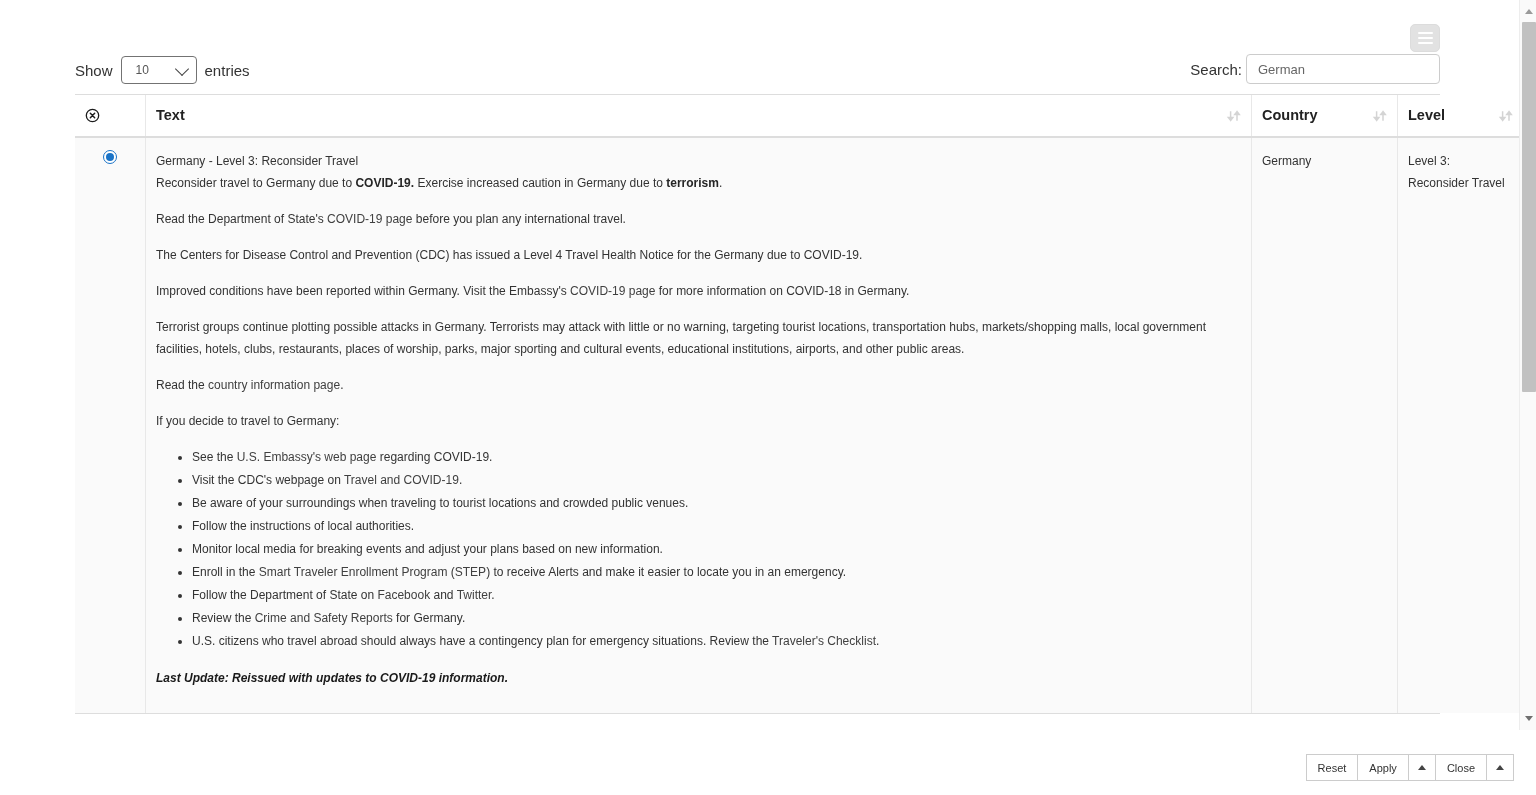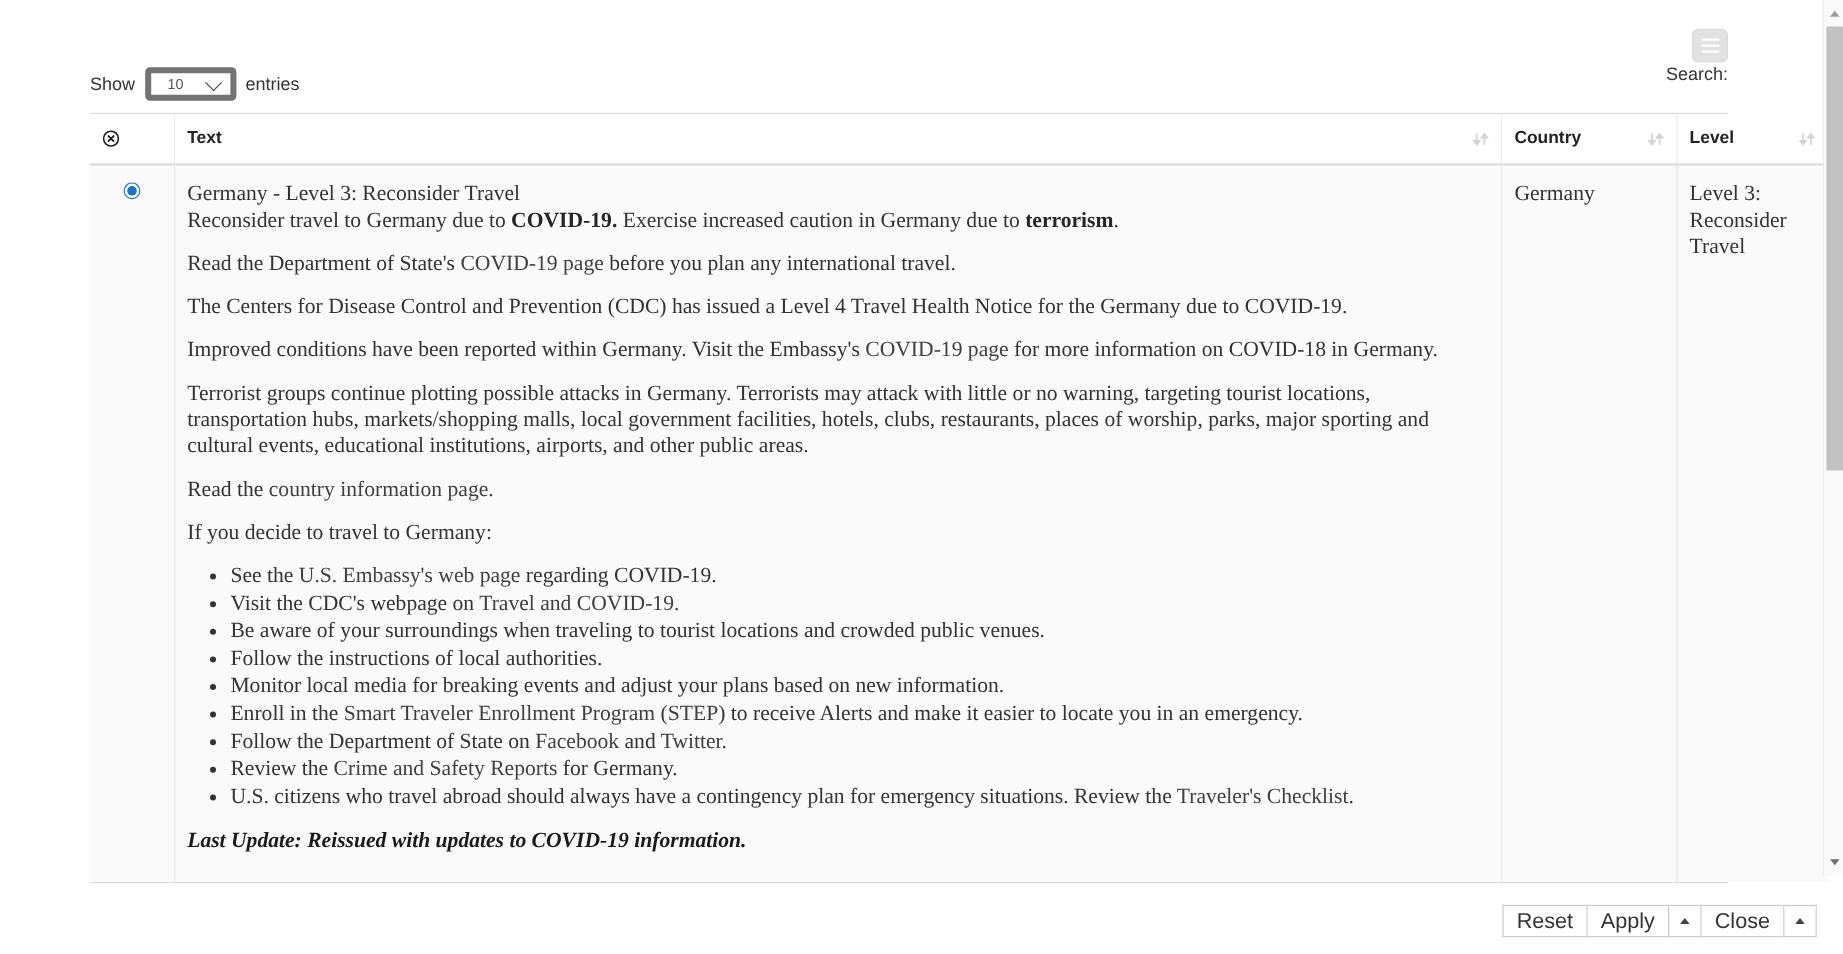--- a/index.html
+++ b/index.html
@@ -56,21 +56,21 @@
     display: flex;
     align-items: center;
     gap: 8px;
     font-size: 15px;
     color: #333333;
   }
   .entries-select {
     position: relative;
     width: 76px;
     height: 28px;
-    border: 5px solid #737373;
+    border: 1px solid #737373;
     border-radius: 4px;
     background: #ffffff;
     font-size: 12px;
     color: #555555;
     display: flex;
     align-items: center;
     padding-left: 14px;
     box-sizing: border-box;
     cursor: pointer;
   }
@@ -158,25 +158,24 @@
   .clear-icon {
     display: inline-block;
     width: 15px;
     height: 15px;
     vertical-align: middle;
   }
 
   table.dt tbody td {
     border-right: 1px solid #e8e8e8;
     vertical-align: top;
-    font-size: 18px;
+    font-size: 12px;
     color: #333333;
     padding: 12px 10px 10px 10px;
     background: #fafafa;
-    font-family: Liberation Serif, serif;
   }
   table.dt tbody td:last-child { border-right: none; }
   td.cell-sel { text-align: center; padding-top: 14px; }
   td.cell-text { padding-left: 14px; padding-right: 14px; line-height: 22px; }
   td.cell-country, td.cell-level { line-height: 22px; padding-top: 12px; }
 
   .radio {
     width: 14px;
     height: 14px;
     border-radius: 50%;
@@ -255,21 +254,21 @@
     right: 22px;
     bottom: 14px;
     display: flex;
     align-items: stretch;
     height: 27px;
   }
   .btnbar .b {
     border: 1px solid #cccccc;
     border-right: none;
     background: #ffffff;
-    font-size: 18px;
+    font-size: 11px;
     color: #333333;
     font-family: "Liberation Sans", sans-serif;
     padding: 0 11px;
     display: flex;
     align-items: center;
     justify-content: center;
     cursor: pointer;
     box-sizing: border-box;
   }
   .btnbar .b:last-child { border-right: 1px solid #cccccc; }
@@ -298,20 +297,21 @@
       <span>Show</span>
       <div class="entries-select">
         <span>10</span>
         <span class="chev"></span>
       </div>
       <span>entries</span>
     </div>
 
     <div class="search-wrap">
       <span>Search:</span>
+      <input class="search-input" type="text" value="German" style="">
     </div>
   </div>
 
   <div class="table-area">
     <table class="dt">
       <thead>
         <tr>
           <th class="col-sel">
             <span class="clear-icon">
               <svg viewBox="0 0 16 16" width="15" height="15">

